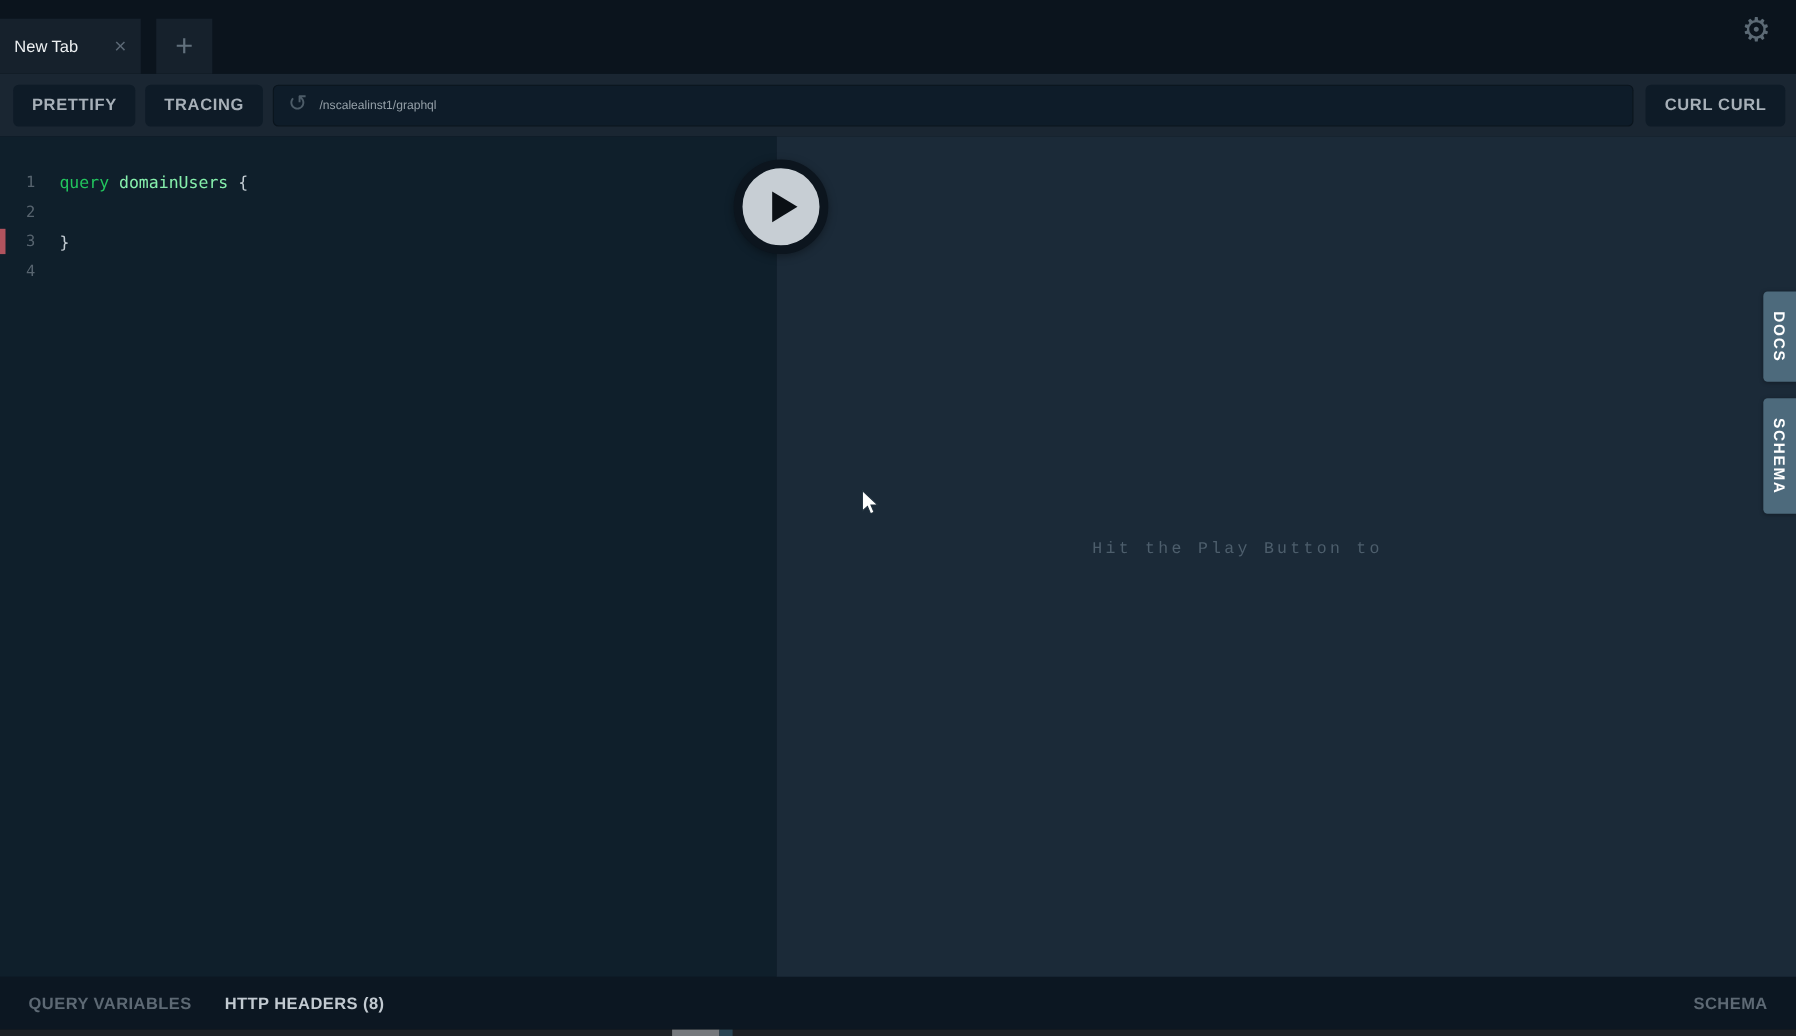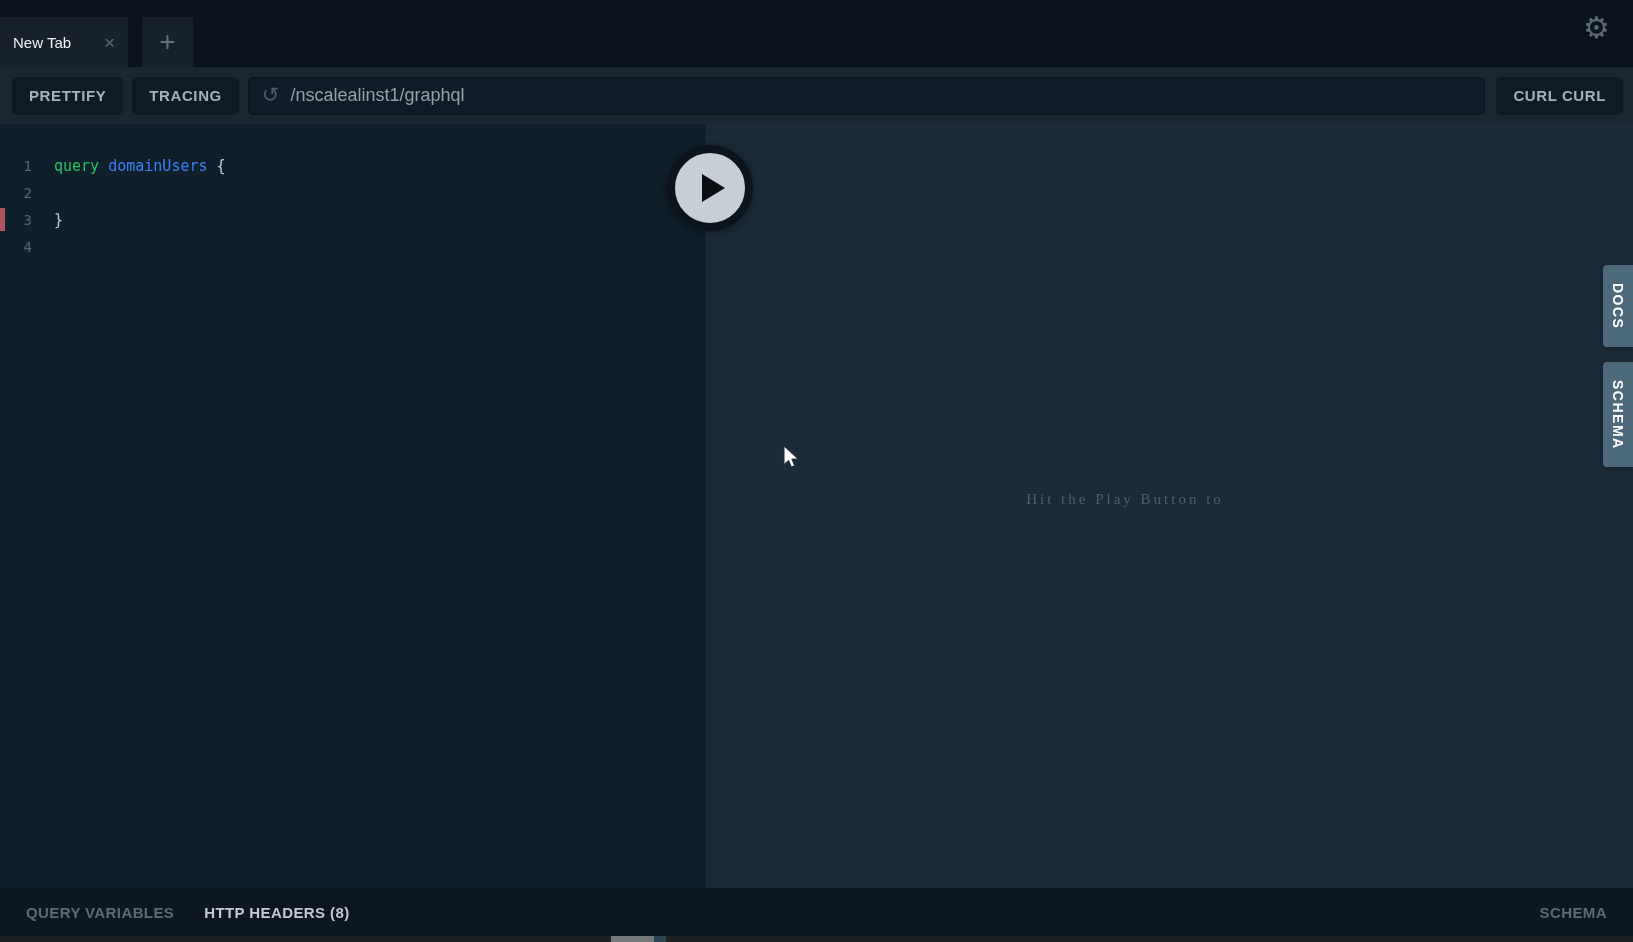--- a/index.html
+++ b/index.html
@@ -28,41 +28,41 @@
   .tbtn {
     height:38px; background:#0e1b27; border:none; border-radius:5px;
     color:#a7b0b8; font-family:"Liberation Sans", sans-serif; font-weight:bold; font-size:15px; letter-spacing:0.6px;
     padding:0 17px; cursor:pointer; flex:none;
   }
   .urlbar {
     flex:1; height:38px; background:#0e1c29; border:1px solid #0a141d; border-radius:5px;
     display:flex; align-items:center; margin-right:2px;
   }
   .reload { color:#4d5c68; font-size:21px; line-height:1; margin:0 11px 2px 13px; }
-  .url { color:#95a0a8; font-size:18px; }
+  .url { color:#95a0a8; font-size:11px; }
 
   
   .main { position:relative; flex:1; display:flex; }
   .editor {
     width:706px; flex:none; background:#0f1f2b; padding-top:28px;
     font-family:"DejaVu Sans Mono","Liberation Mono",monospace; font-size:15px;
   }
   .code-line { position:relative; height:27px; display:flex; align-items:center; white-space:pre; }
   .ln { width:32px; text-align:right; color:#57646f; font-size:14px; flex:none; }
   .code { margin-left:22px; }
   .tok-keyword { color:#22c55e; }
   .tok-plain { color:#c3ccd3; }
-  .tok-def { color:#3b82f6; }
+  .tok-def { color:#86efac; }
   .tok-punct { color:#c3ccd3; }
   .error-marker { position:absolute; left:0; top:2px; width:5px; height:23px; background:#b1535e; }
 
   .response { flex:1; background:#1b2a38; position:relative; }
   .placeholder {
     position:absolute; left:209px; top:361px; width:420px; text-align:center;
-    font-family:Liberation Serif, serif; font-size:15px; line-height:29px;
+    font-family:Liberation Mono, monospace; font-size:15px; line-height:29px;
     letter-spacing:3px; color:#4d5e6c;
   }
 
   
   .playbtn {
     position:absolute; left:667px; top:21px; width:86px; height:86px; border-radius:50%;
     background:#c7ced4; border:8px solid #0c151e; cursor:pointer;
     display:flex; align-items:center; justify-content:center;
     box-shadow:0 2px 8px rgba(0,0,0,0.35);
   }

